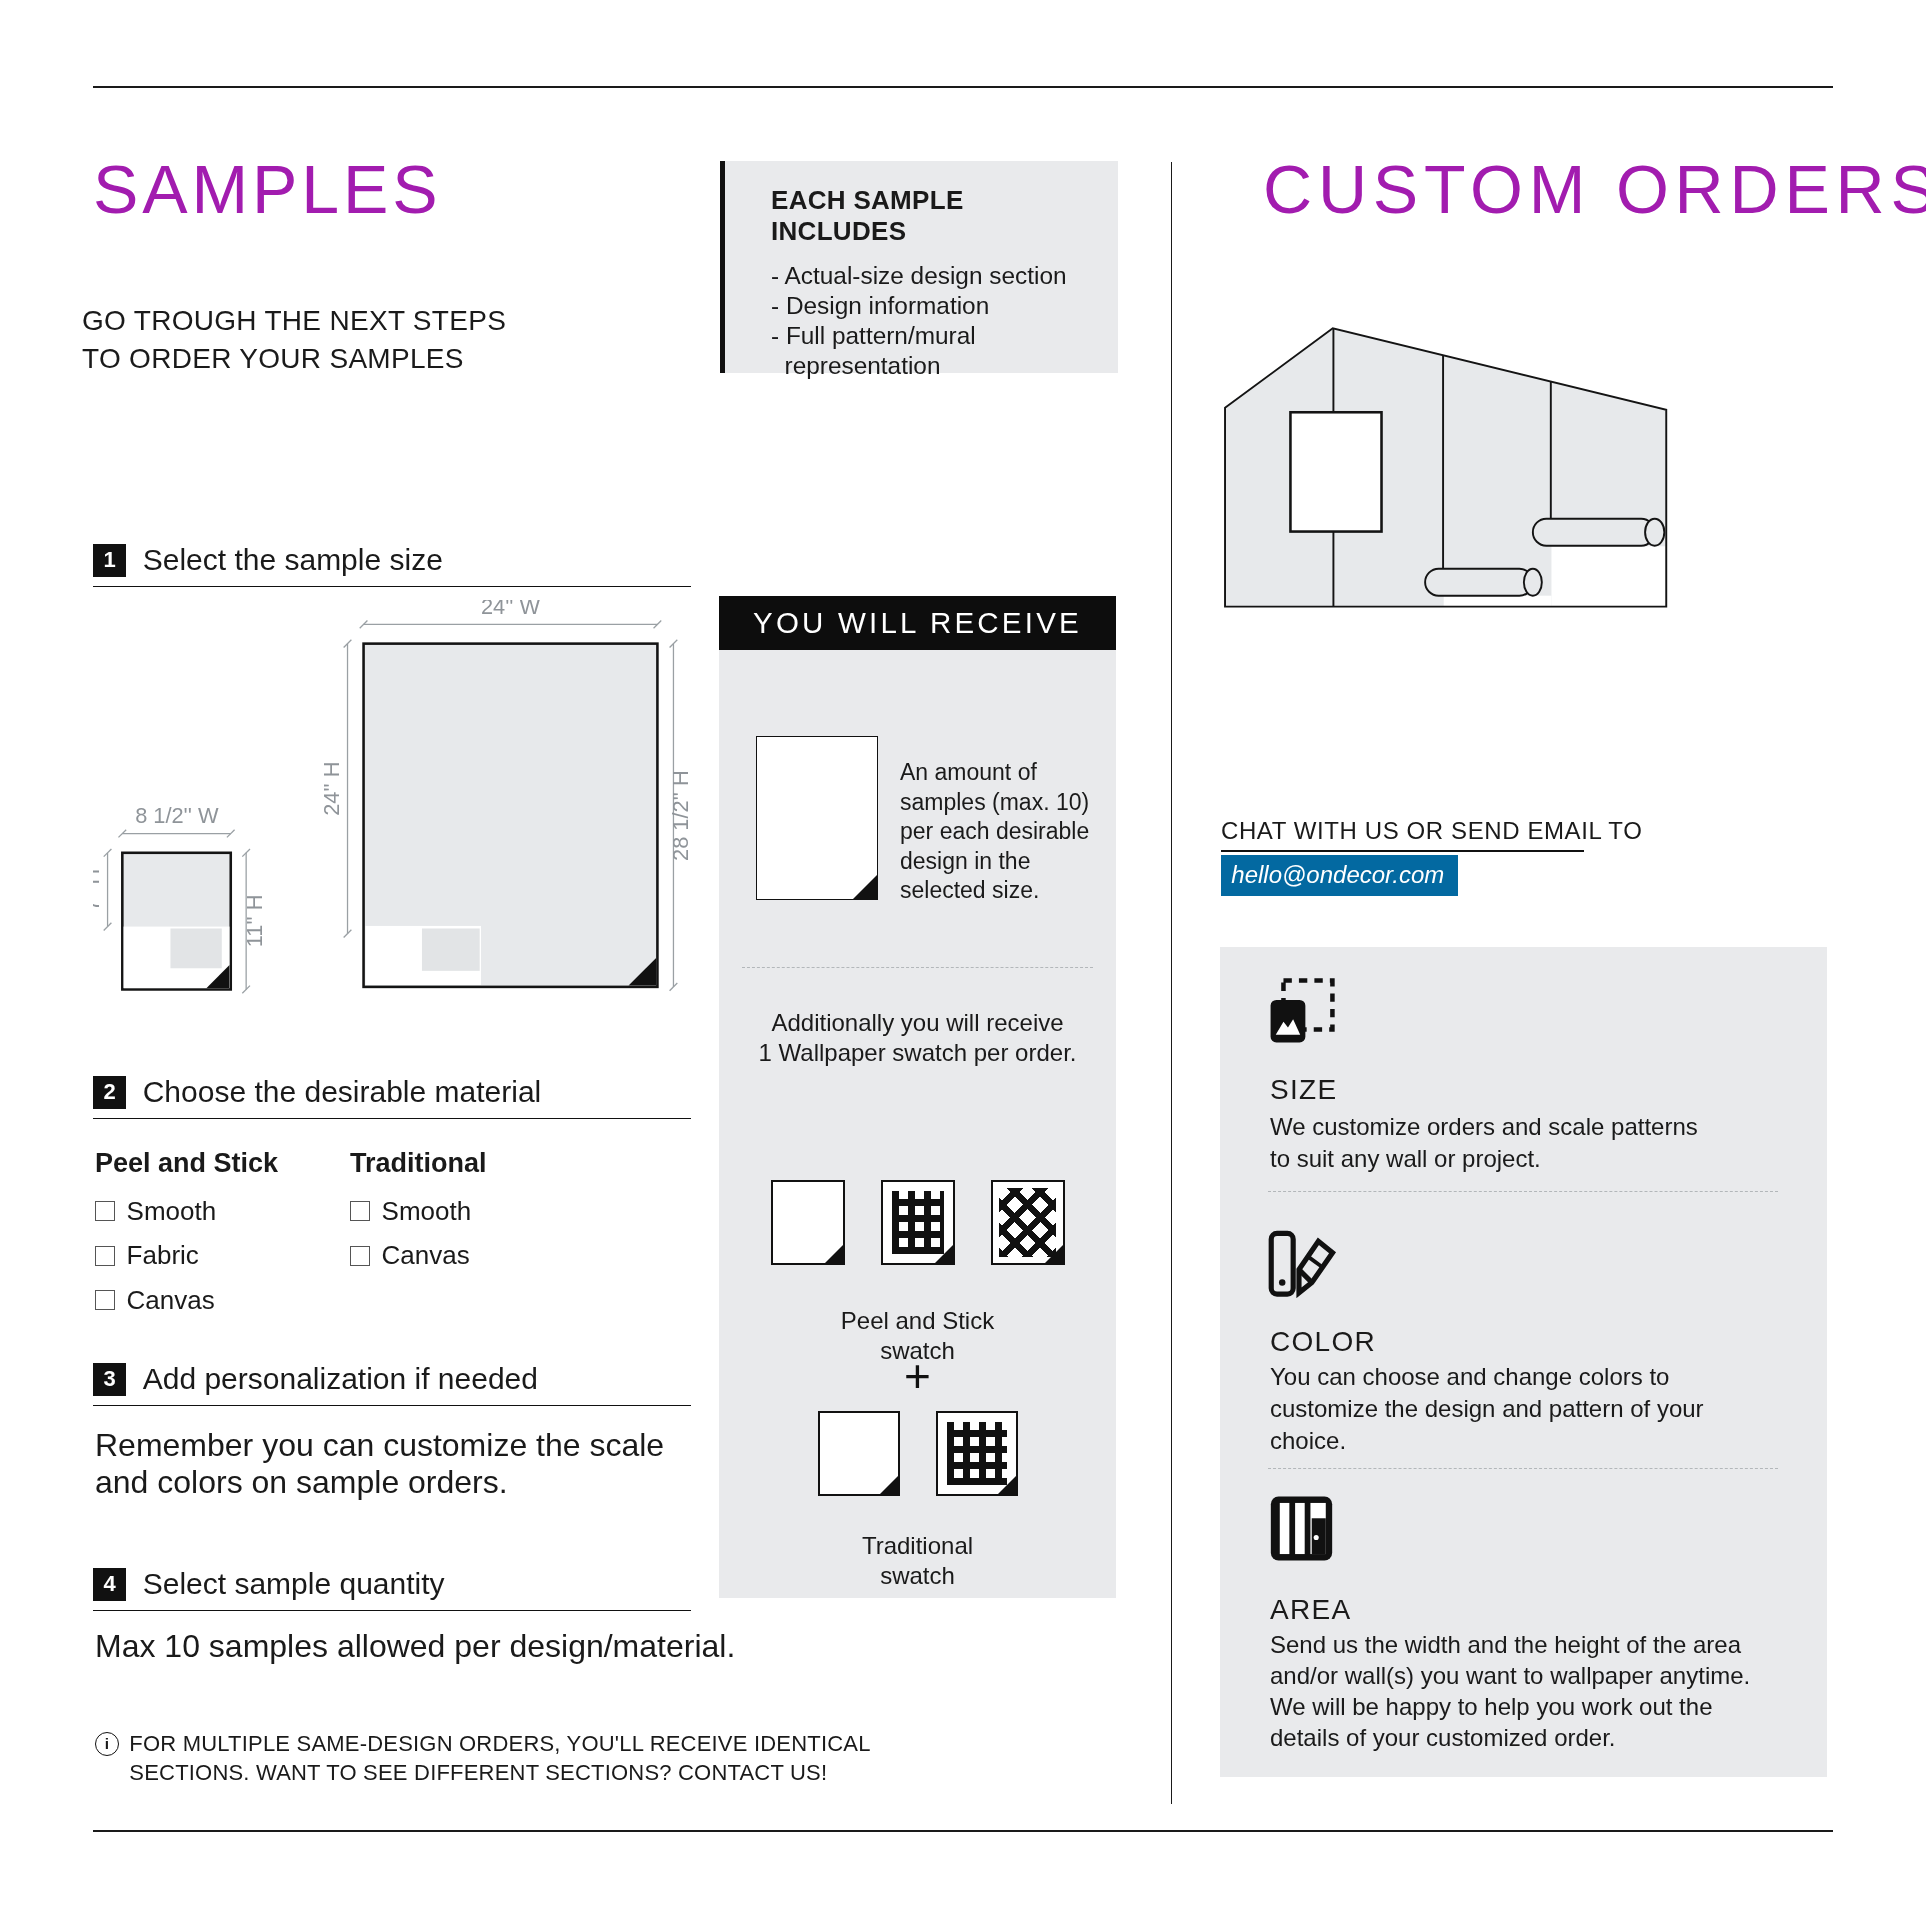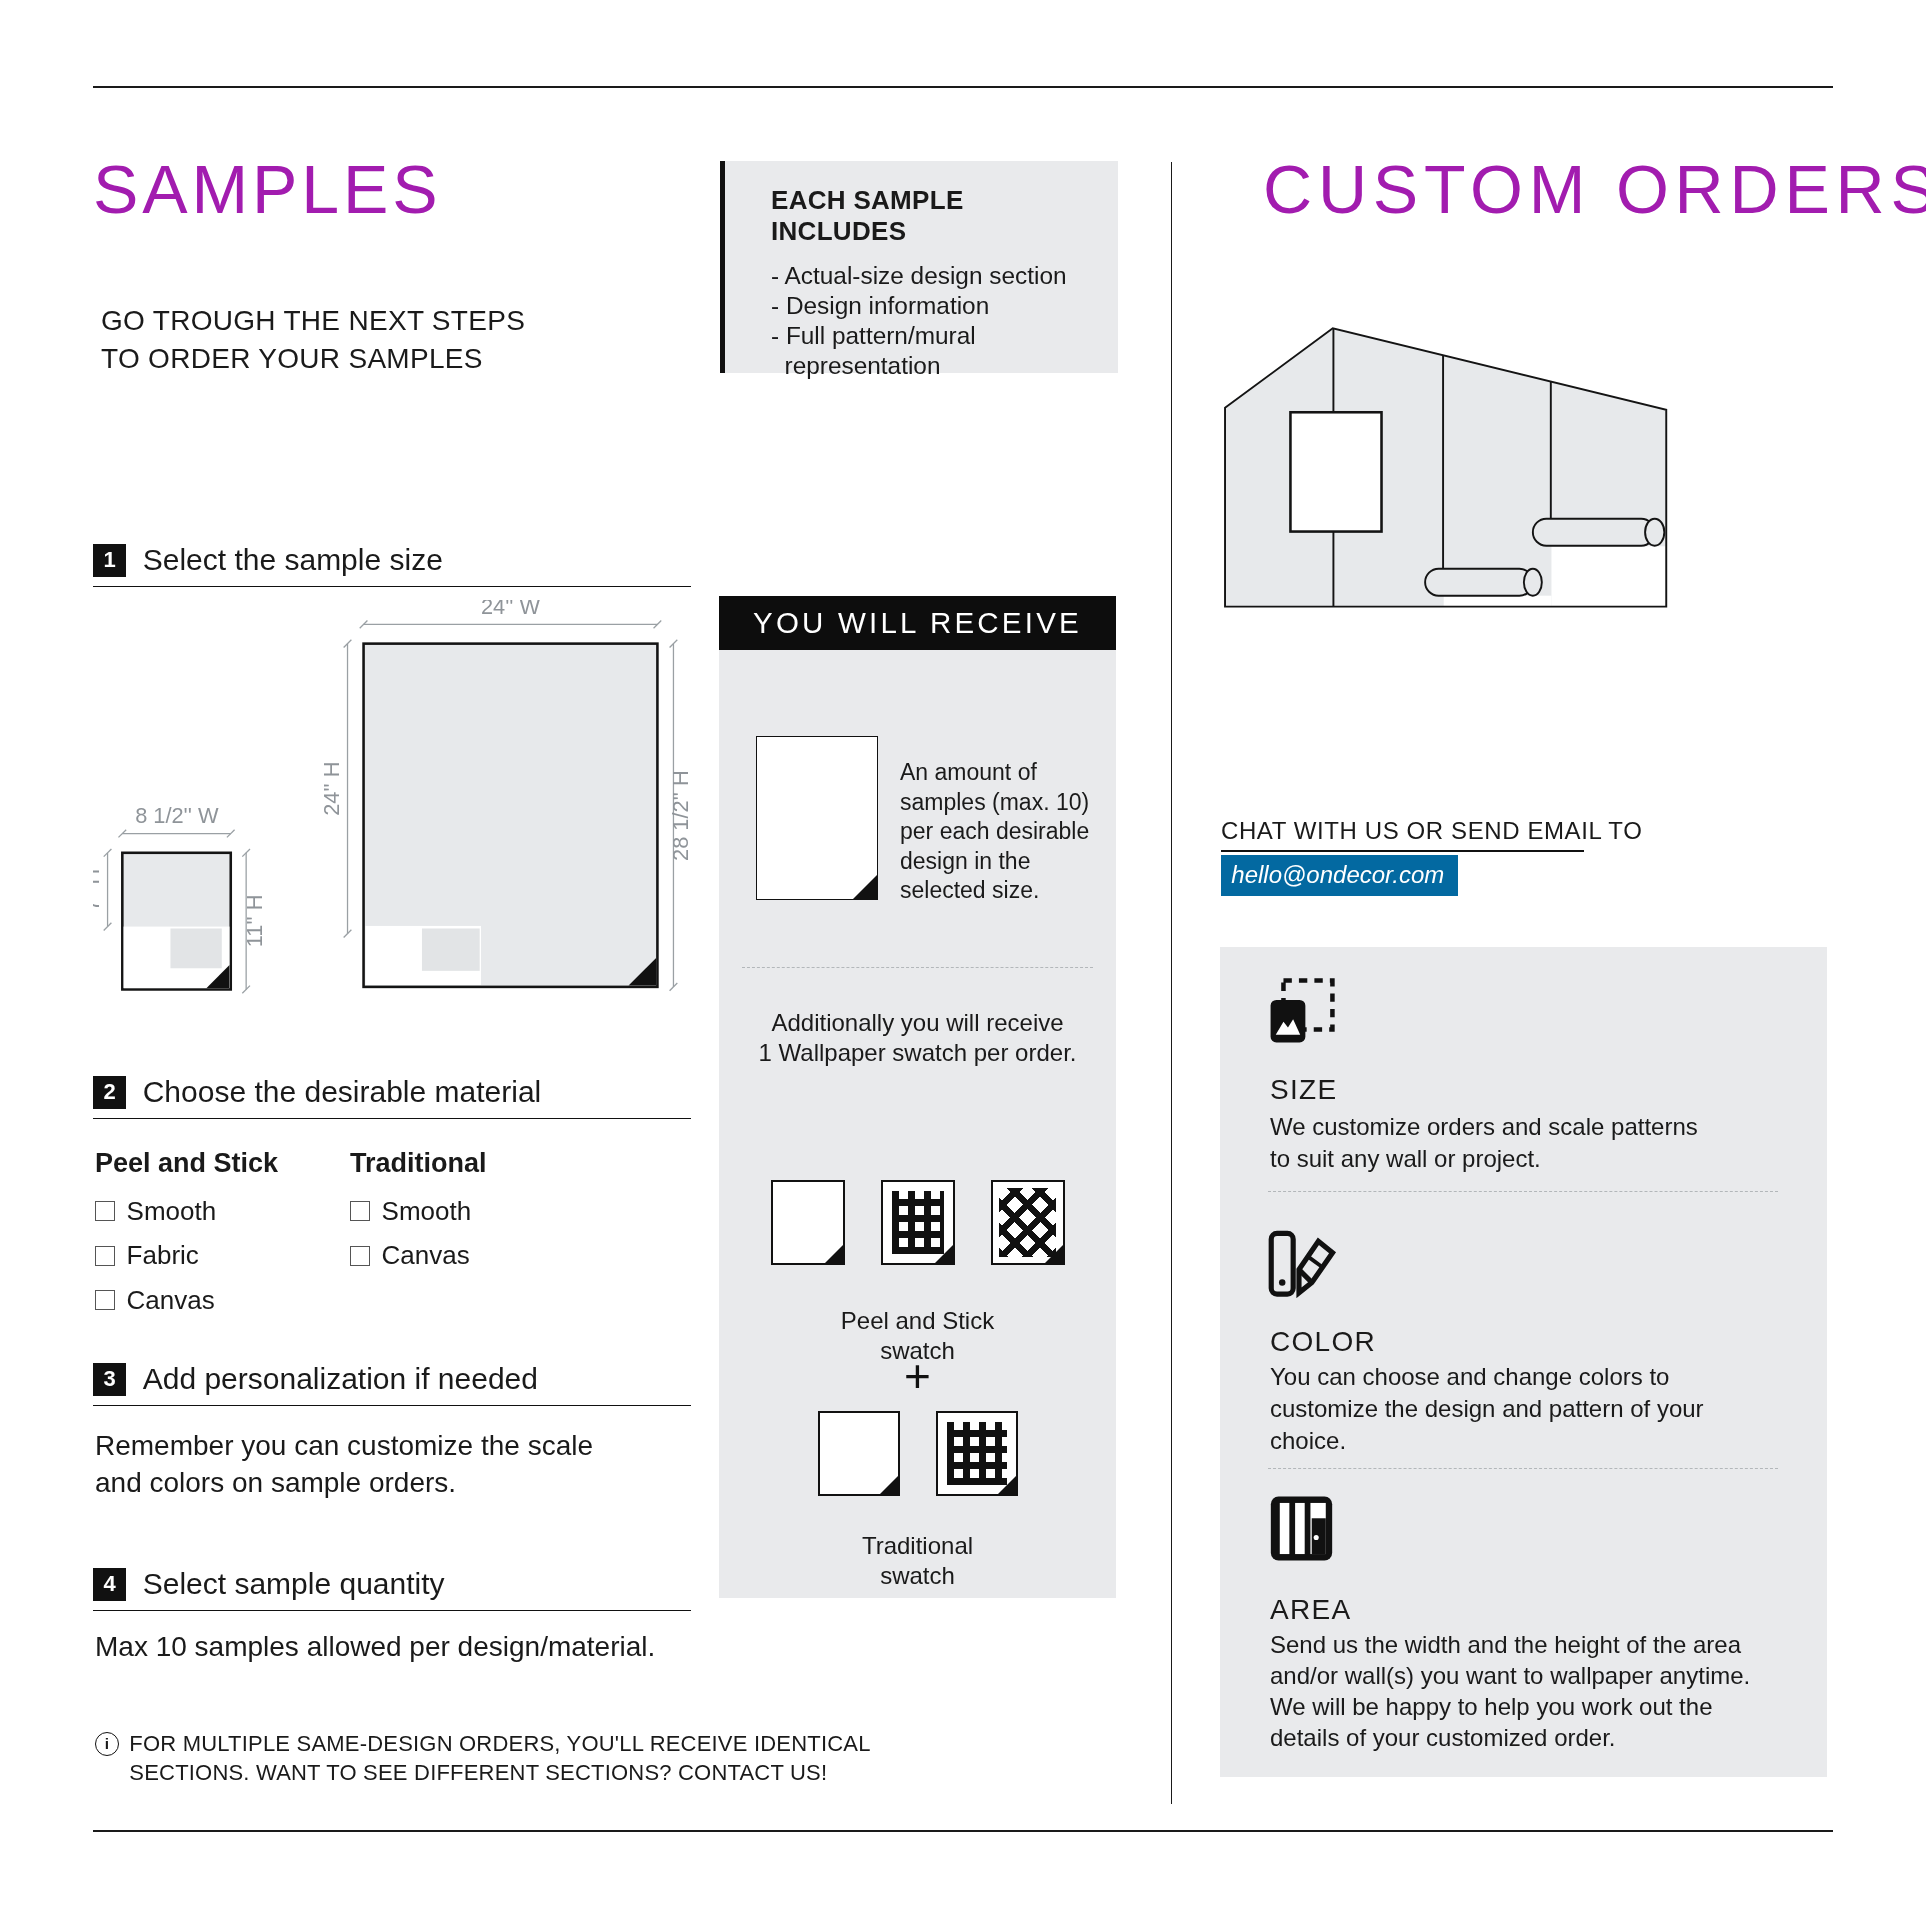--- a/index.html
+++ b/index.html
@@ -11,21 +11,21 @@
   .big-title{position:absolute;font-size:68px;font-weight:400;letter-spacing:3.9px;color:#a21caf;white-space:nowrap;}
   .intro{position:absolute;font-size:28px;line-height:38px;letter-spacing:0.3px;white-space:pre-line;}
   
   .includes{position:absolute;left:720px;top:161px;width:398px;height:212px;background:#e9eaec;border-left:5.8px solid #111;box-sizing:border-box;padding:24.4px 13px 0 46px;}
   .includes .t{font-size:26px;font-weight:700;margin-bottom:14px;letter-spacing:0.3px;}
   .includes .it{font-size:24.4px;line-height:30px;white-space:pre-line;}
   
   .step{position:absolute;left:93px;width:598px;display:flex;align-items:center;gap:16.7px;border-bottom:1.9px solid #111;padding-bottom:9px;}
   .stepnum{width:33px;height:33px;background:#111;color:#fff;display:flex;align-items:center;justify-content:center;font-size:22px;font-weight:700;flex:0 0 auto;}
   .steplab{font-size:30px;font-weight:400;white-space:nowrap;}
-  .bodytxt{position:absolute;font-size:28px;line-height:37px;white-space:pre-line;}
+  .bodytxt{position:absolute;font-size:32px;line-height:37px;white-space:pre-line;}
   
   .matcol{position:absolute;}
   .matcol .mt{font-size:27px;font-weight:700;margin-bottom:16.7px;}
   .opt{display:flex;align-items:center;gap:11.6px;margin-bottom:13.5px;font-size:26px;}
   .cb{width:18px;height:18px;border:1.3px solid #555;background:#fff;flex:0 0 auto;}
   
   .footnote{position:absolute;left:95px;top:1729px;display:flex;gap:10.3px;align-items:flex-start;}
   .info-ic{width:22px;height:22px;border:1.9px solid #111;border-radius:50%;display:flex;align-items:center;justify-content:center;font-size:15.4px;font-weight:700;margin-top:2.6px;flex:0 0 auto;}
   .footnote .ft{font-size:22px;line-height:29px;white-space:pre-line;letter-spacing:0.2px;}
   
@@ -57,21 +57,21 @@
 <body>
 
 <div id="canvas">
 
   <div class="rule" style="left:93px;top:86px;width:1740px;"></div>
   <div class="rule" style="left:93px;top:1830px;width:1740px;"></div>
 
   <div class="vline" style="left:1171px;top:162px;height:1642px;"></div>
 
   <div class="big-title" style="left:93px;top:150px;">SAMPLES</div>
-  <div class="intro" style="left:101px;top:302px;">GO TROUGH THE NEXT STEPS
+  <div class="intro" style="left:82px;top:302px;">GO TROUGH THE NEXT STEPS
 TO ORDER YOUR SAMPLES</div>
 
   <div class="includes">
     <div class="t">EACH SAMPLE INCLUDES</div>
     <div class="it">- Actual-size design section</div>
     <div class="it">- Design information</div>
     <div class="it">- Full pattern/mural
 &nbsp;&nbsp;representation</div>
   </div>
 

